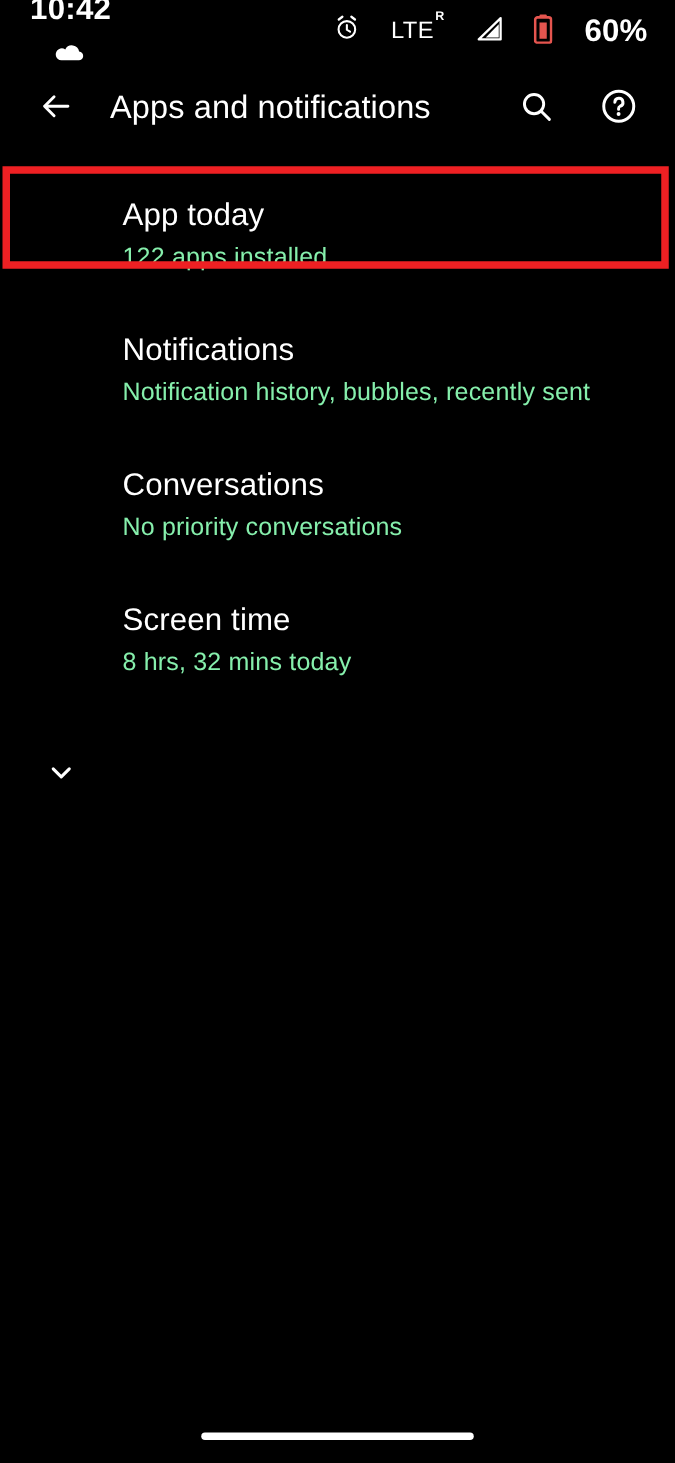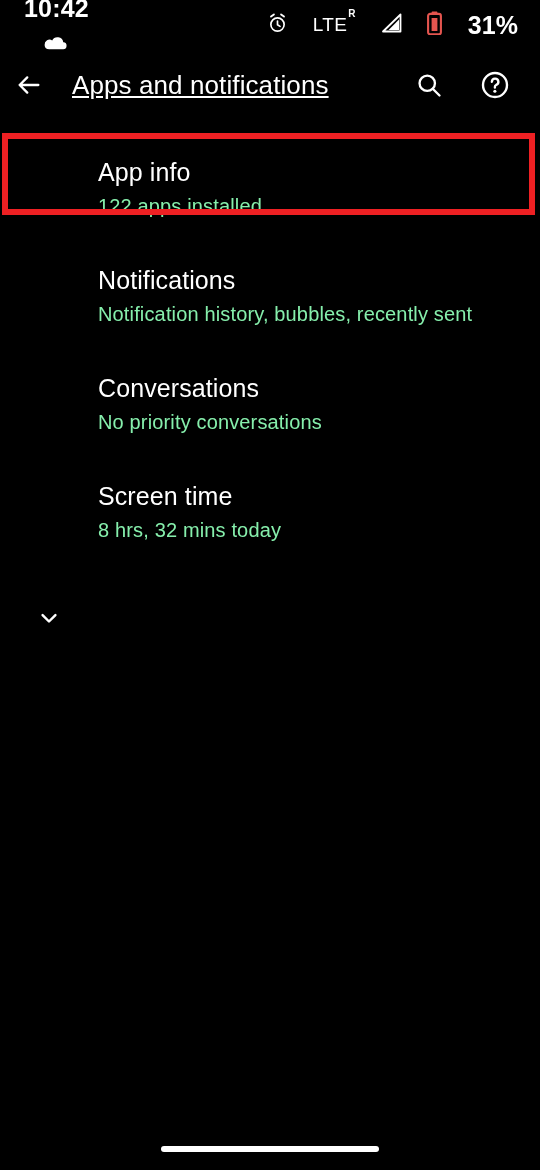--- a/index.html
+++ b/index.html
@@ -23,22 +23,21 @@
   .sb-time{ font-size:25px; font-weight:700; letter-spacing:.2px; color:#fff; line-height:1; }
   .sb-right{ margin-left:auto; display:flex; align-items:center; gap:25px; }
   .sb-lte{ font-size:19px; font-weight:500; letter-spacing:.3px; position:relative; }
   .sb-lte sup{ font-size:10px; position:relative; top:-7px; left:1px; font-weight:600;}
   .sb-batt-pct{ font-size:25px; font-weight:700; letter-spacing:.1px; margin-left:1px; }
 
   
   .toolbar{
     height:70px;
     display:flex; align-items:center;
-    padding:0 18px 0 8px;
-    text-decoration:underline;
+    padding:0 18px 0 24px;
   }
   .tb-icon{
     width:42px; height:42px;
     display:flex; align-items:center; justify-content:center;
     flex:0 0 auto;
   }
   .tb-title{
     font-size:26px;
     font-weight:400;
     letter-spacing:.1px;
@@ -134,21 +133,21 @@
     </span>
 
     <span>
       <svg width="15" height="24" viewBox="0 0 15 24">
         <rect x="4.6" y="0.6" width="5.8" height="2.6" rx="0.8" fill="#e5554f"></rect>
         <rect x="1.1" y="2.9" width="12.8" height="20.4" rx="2" fill="none" stroke="#e5554f" stroke-width="2.1"></rect>
         <rect x="4.6" y="7" width="5.8" height="13" fill="#e5554f"></rect>
       </svg>
     </span>
 
-    <span class="sb-batt-pct">31%</span>
+    <span class="sb-batt-pct">60%</span>
   </div>
 </div>
 
 <div class="toolbar">
   <div class="tb-icon">
     <svg width="28" height="28" viewBox="0 0 24 24">
       <path d="M20 12H4M10.5 5.5 4 12l6.5 6.5" fill="none" stroke="#ffffff" stroke-width="2" stroke-linecap="round" stroke-linejoin="round"></path>
     </svg>
   </div>
 
@@ -171,21 +170,21 @@
       </svg>
     </div>
   </div>
 </div>
 
 <div class="list">
 
   <div class="row">
     <div class="row-lead"></div>
     <div class="row-text">
-      <div class="row-title">App info</div>
+      <div class="row-title">App today</div>
       <div class="row-sub">122 apps installed</div>
     </div>
   </div>
 
   <div class="row">
     <div class="row-lead"></div>
     <div class="row-text">
       <div class="row-title">Notifications</div>
       <div class="row-sub">Notification history, bubbles, recently sent</div>
     </div>

